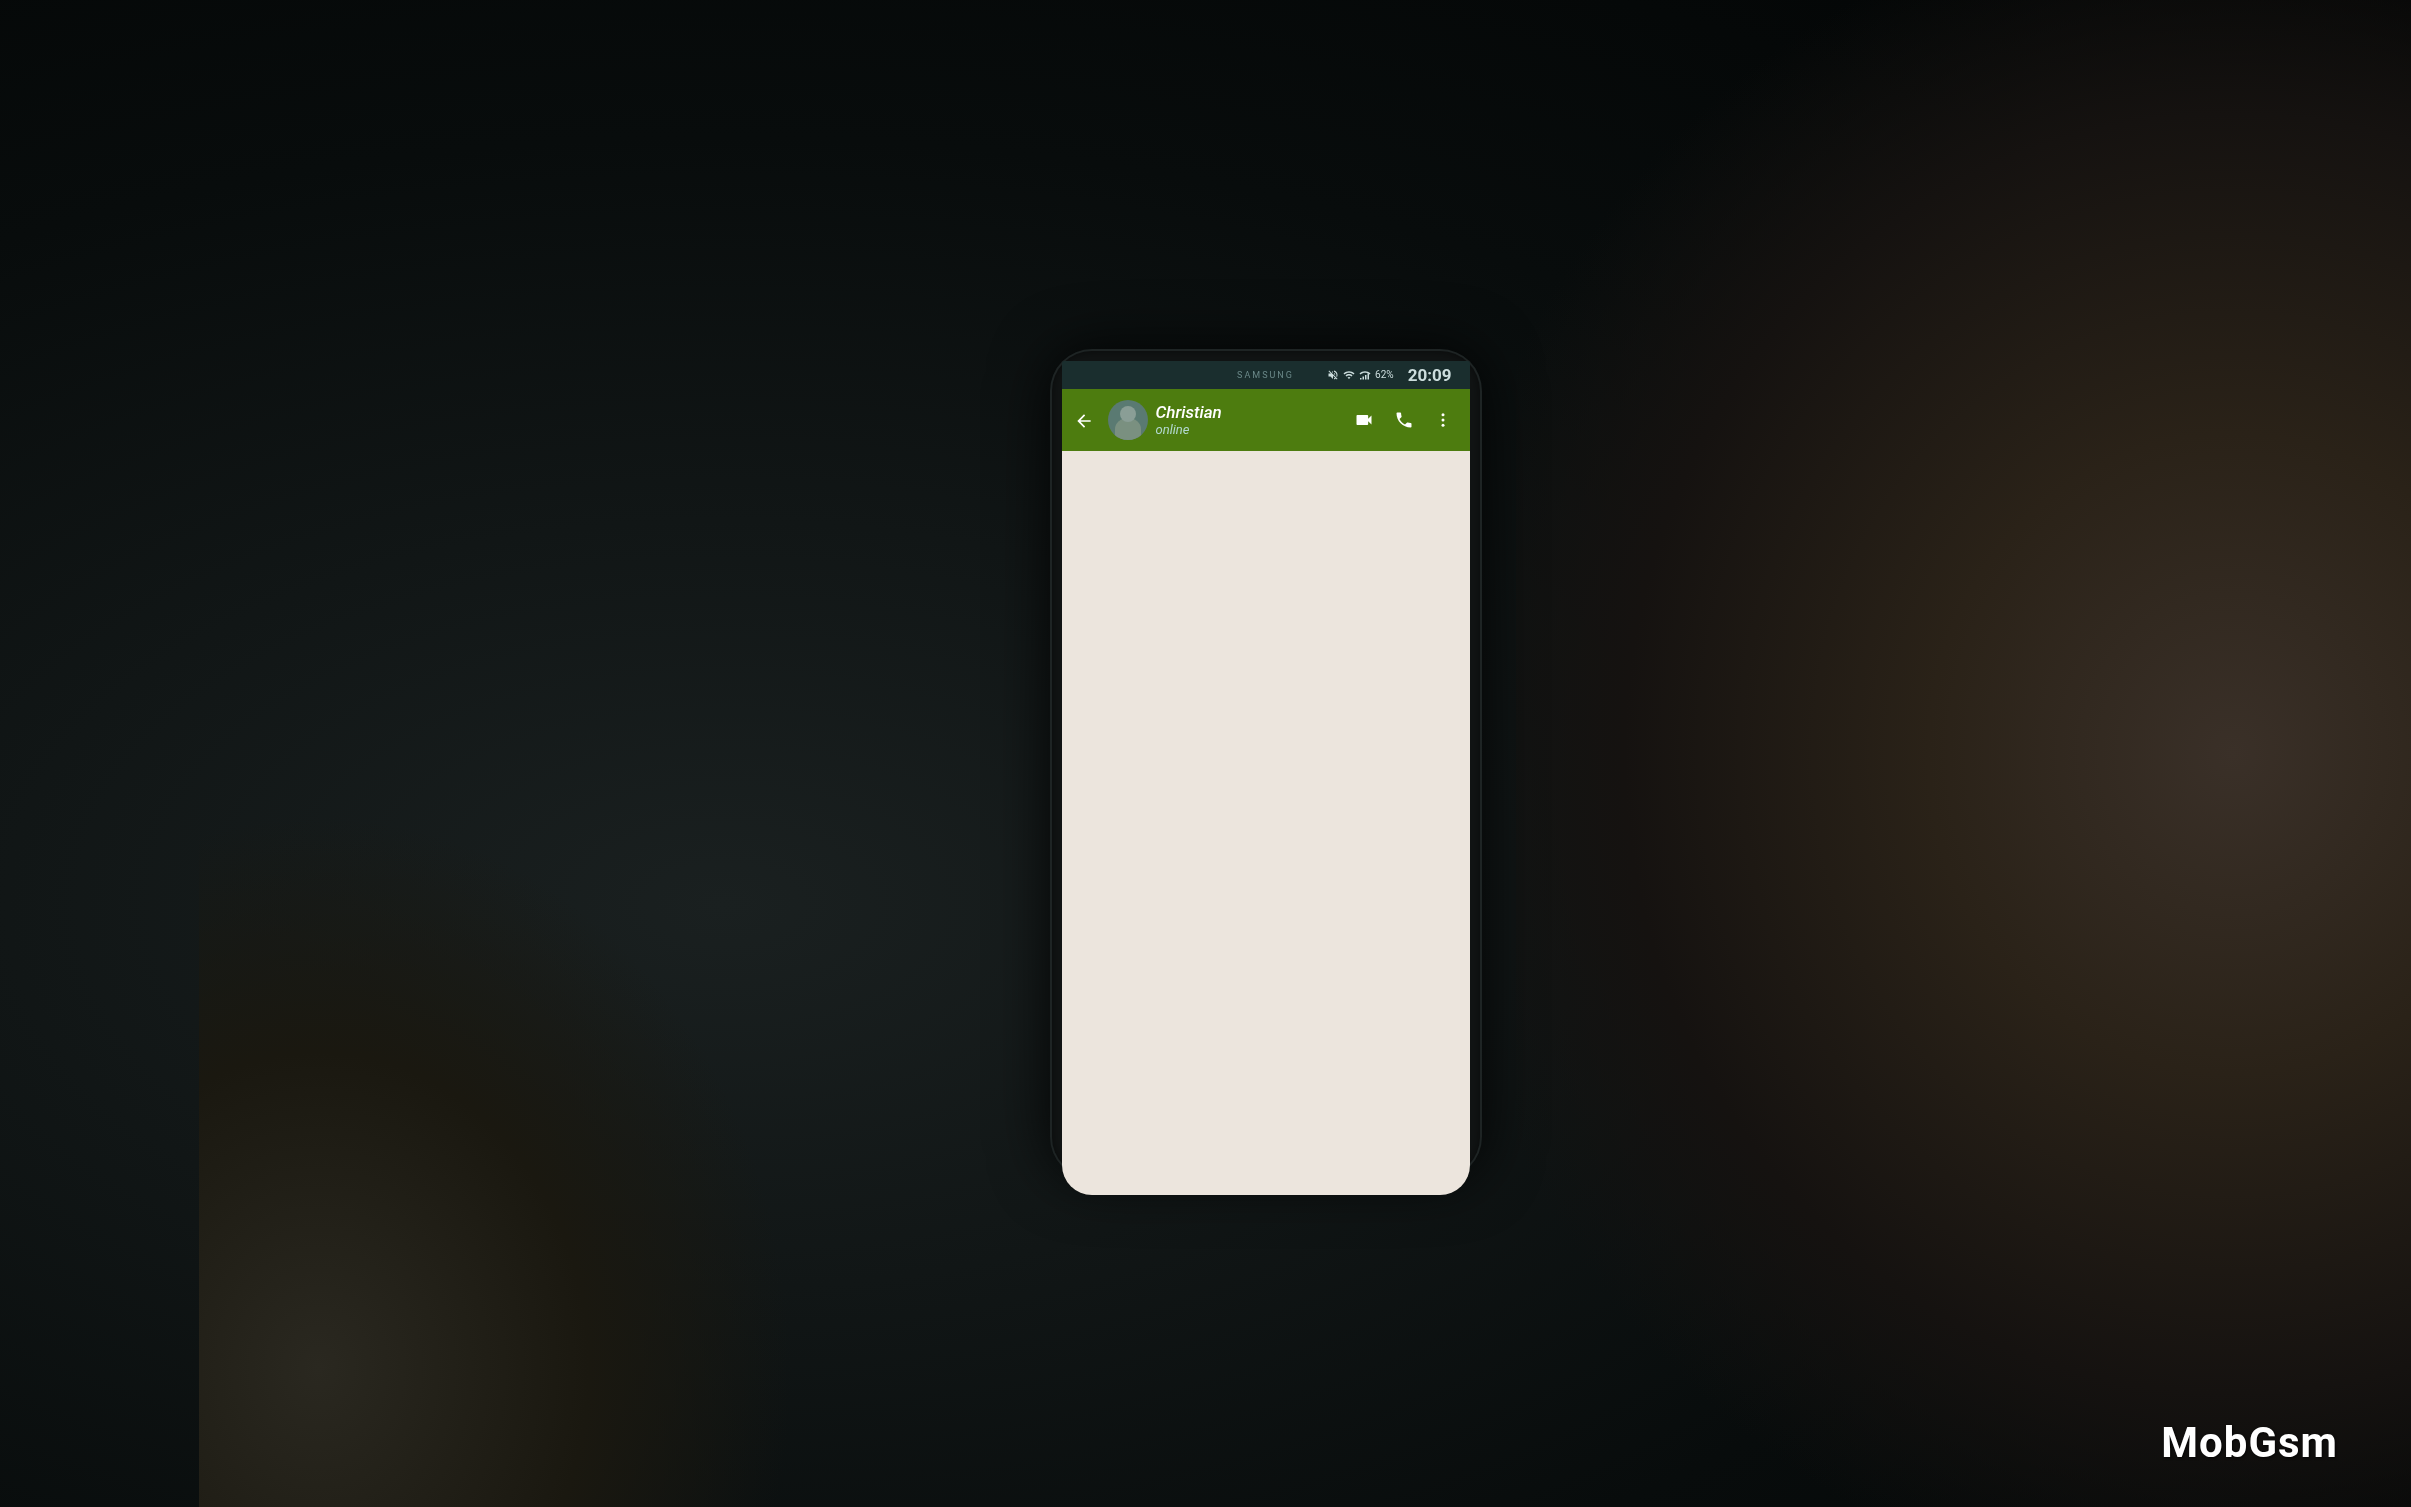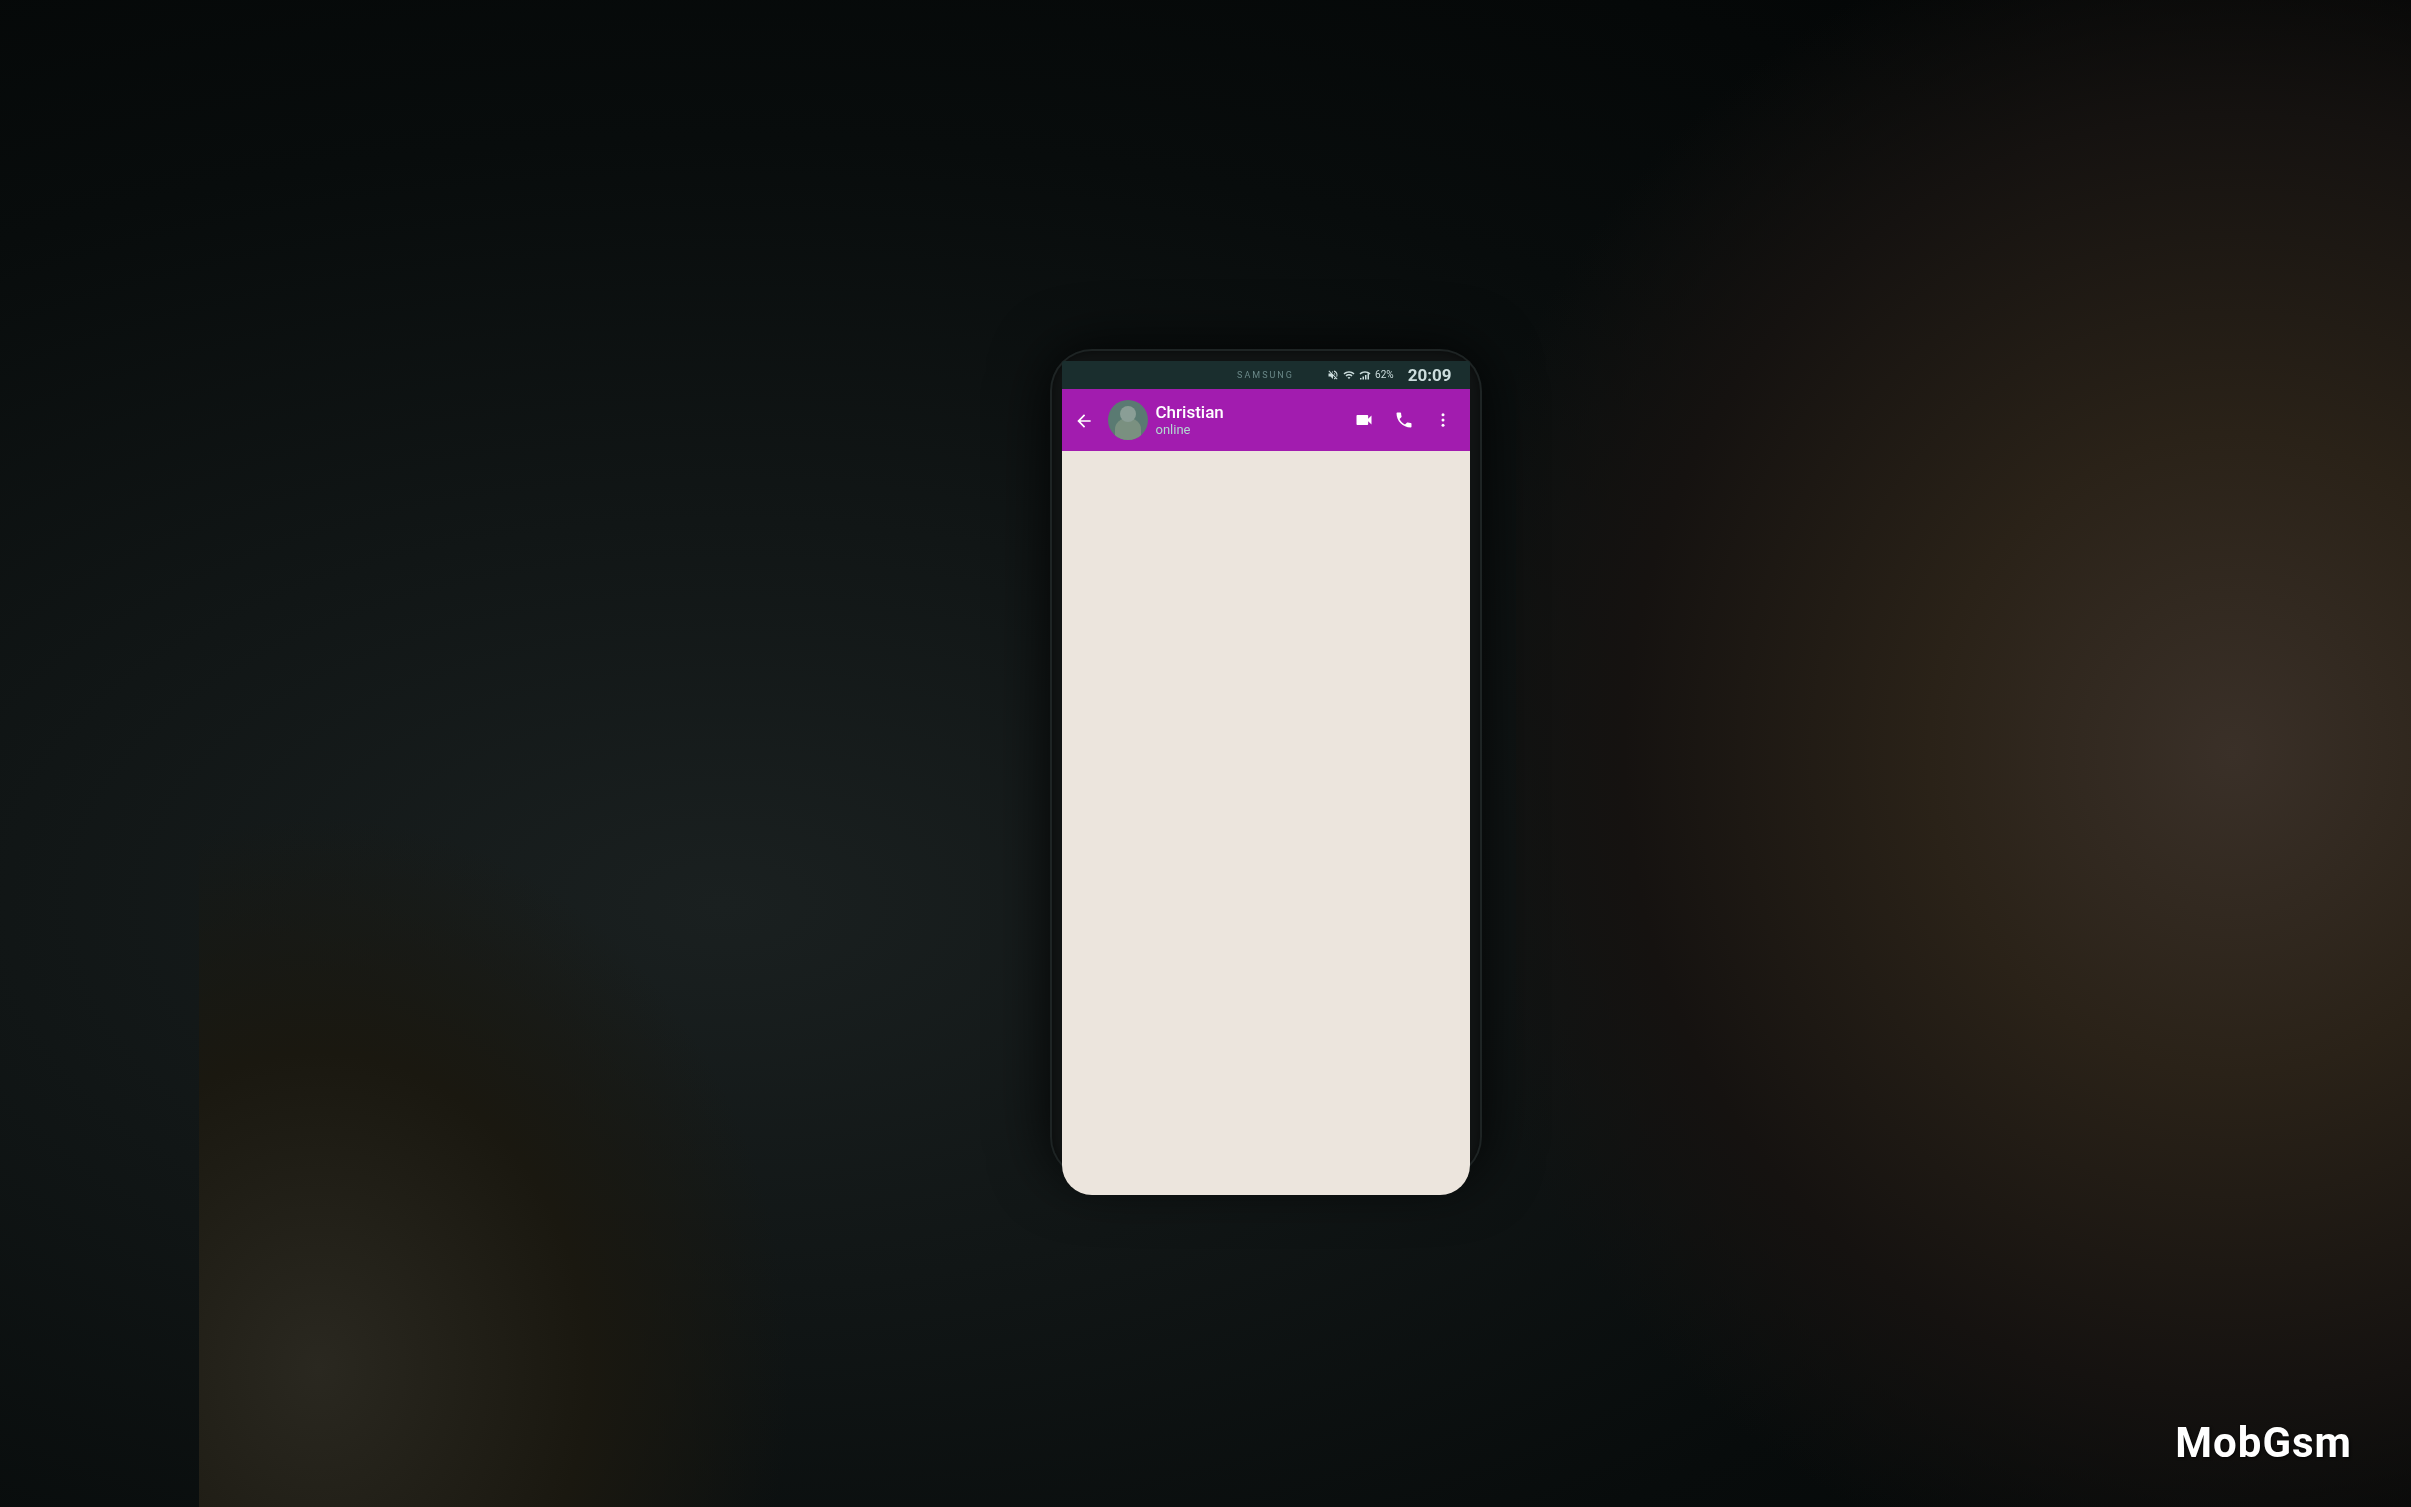--- a/index.html
+++ b/index.html
@@ -40,21 +40,21 @@
       bottom: 0;
       width: 597px;
       height: 697px;
       background: radial-gradient(ellipse at 20% 80%, #2a2820 0%, #1a1810 40%, transparent 70%);
     }
 
     
     .watermark {
       position: absolute;
       bottom: 40px;
-      right: 60px;
+      right: 74px;
       color: #ffffff;
       font-size: 42px;
       font-weight: bold;
       letter-spacing: 1px;
       z-index: 10;
       text-shadow: 1px 1px 3px rgba(0,0,0,0.8);
     }
 
     
     .phone-wrapper {
@@ -114,27 +114,28 @@
       height: calc(100% - 0px);
       background: #ece5dd;
       border-radius: 0 0 30px 30px;
       overflow: hidden;
       display: flex;
       flex-direction: column;
     }
 
     
     .wa-header {
-      background: #a21caf;
+      background: #4d7c0f;
       height: 62px;
       display: flex;
       align-items: center;
       padding: 0 10px 0 6px;
       gap: 8px;
       flex-shrink: 0;
+      font-style: italic;
     }
 
     .wa-back-btn {
       color: #ffffff;
       font-size: 22px;
       padding: 4px 6px;
       cursor: pointer;
       line-height: 1;
     }
 

